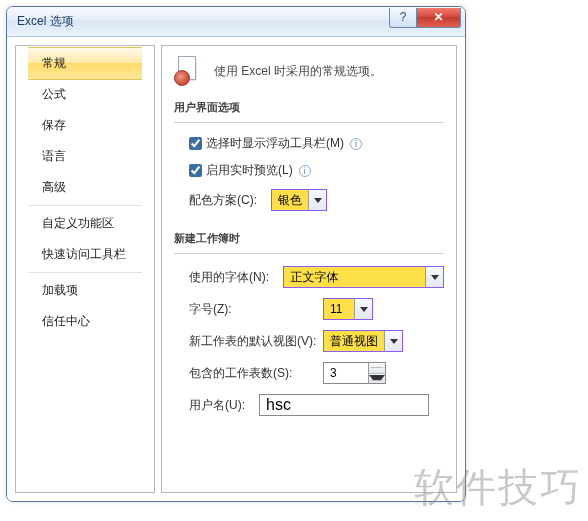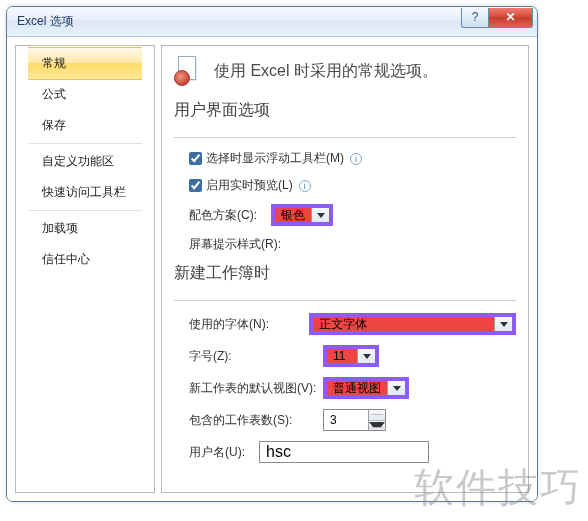--- a/index.html
+++ b/index.html
@@ -6,21 +6,21 @@
 body {
   font-family: "Microsoft YaHei", "SimSun", Tahoma, sans-serif;
   font-size: 12px;
   background: #fff;
   width: 588px;
   height: 521px;
   overflow: hidden;
   position: relative;
 }
 .window {
-  width: 532px;
+  width: 460px;
   height: 496px;
   margin: 6px;
   border: 1px solid #5a7aa0;
   border-radius: 7px;
   overflow: hidden;
   box-shadow: 0 0 4px rgba(0,0,0,.15);
 }
 .titlebar {
   height: 30px;
   background: linear-gradient(#f7fbff 0%, #e6eef9 45%, #dbe7f5 46%, #e8f1fb 100%);
@@ -92,44 +92,44 @@
   position: absolute; left: 4px; top: 0; width: 18px; height: 24px;
   background: #fff; border: 1px solid #9aa8b8;
   box-shadow: 1px 1px 0 #e6ecf2;
 }
 .hdr-icon .gear {
   position: absolute; left: 0; bottom: 0; width: 16px; height: 16px;
   border-radius: 50%;
   background: radial-gradient(circle at 40% 40%, #e98, #c43 70%);
   border: 1px solid #a33;
 }
-.hdr-text { color: #4a4a4a; font-size: 16px; }
+.hdr-text { color: #4a4a4a; font-size: 12px; }
 .section-title {
-  font-weight: normal; color: #444; font-size: 16px;
+  font-weight: bold; color: #444; font-size: 11px;
   border-bottom: 1px solid #d0d0d0;
-  padding-bottom: 16px;
+  padding-bottom: 7px;
   margin: 10px 0 12px 0;
 }
 .row {
   display: flex; align-items: center;
   margin: 6px 0 10px 15px;
   gap: 4px;
 }
 .label { color: #333; min-width: 0; }
 .chk { width: 13px; height: 13px; accent-color: #3a6ea5; }
 .info {
   display: inline-flex; width: 12px; height: 12px;
   border: 1px solid #88a9d0; border-radius: 50%;
   align-items: center; justify-content: center;
   font-size: 9px; color: #4d7ab0; margin-left: 2px;
   cursor: help;
 }
 .combo {
   display: inline-flex; align-items: stretch;
-  border: 4px solid #8b5cf6; height: 22px; background: #ef4444;
+  border: 1px solid #8b5cf6; height: 22px; background: #fde047;
 }
 .combo .val { padding: 3px 6px; min-width: 30px; display: flex; align-items: center; }
 .combo .arrow, .spin-btn {
   width: 18px; background: linear-gradient(#f7f9fc,#e3e9f1);
   border-left: 1px solid #9c9c9c;
   display: flex; align-items: center; justify-content: center;
 }
 .tri-down {
   width: 0; height: 0; border-left: 4px solid transparent;
   border-right: 4px solid transparent; border-top: 5px solid #333;
@@ -168,20 +168,22 @@
       <div class="winbtn help">?</div>
       <div class="winbtn close">✕</div>
     </div>
   </div>
   <div class="body">
 
     <div class="sidebar" id="sidebar">
         <div class="side-item selected">常规</div>
         <div class="side-item">公式</div>
         <div class="side-item">保存</div>
+        <div class="side-item">语言</div>
+        <div class="side-item">高级</div>
         <div class="side-sep"></div>
         <div class="side-item">自定义功能区</div>
         <div class="side-item">快速访问工具栏</div>
         <div class="side-sep"></div>
         <div class="side-item">加载项</div>
         <div class="side-item">信任中心</div>
       </div>
 
     <div class="content">
       <div class="hdr">
@@ -210,21 +212,20 @@
         <span class="label" style="width:78px">配色方案(C):</span>
         <div class="combo">
           <div class="val">银色</div>
           <div class="arrow">
               <div class="tri-down"></div>
             </div>
         </div>
       </div>
 
       <div class="row">
-        <span class="label" style="width:92px">屏幕提示样式(R):</span>
       </div>
 
       <div class="section-title">新建工作簿时</div>
 
       <div class="row">
         <span class="label labelcol">使用的字体(N):</span>
         <div class="combo" style="width:230px">
           <div class="val" style="flex:1">正文字体</div>
           <div class="arrow">
               <div class="tri-down"></div>

